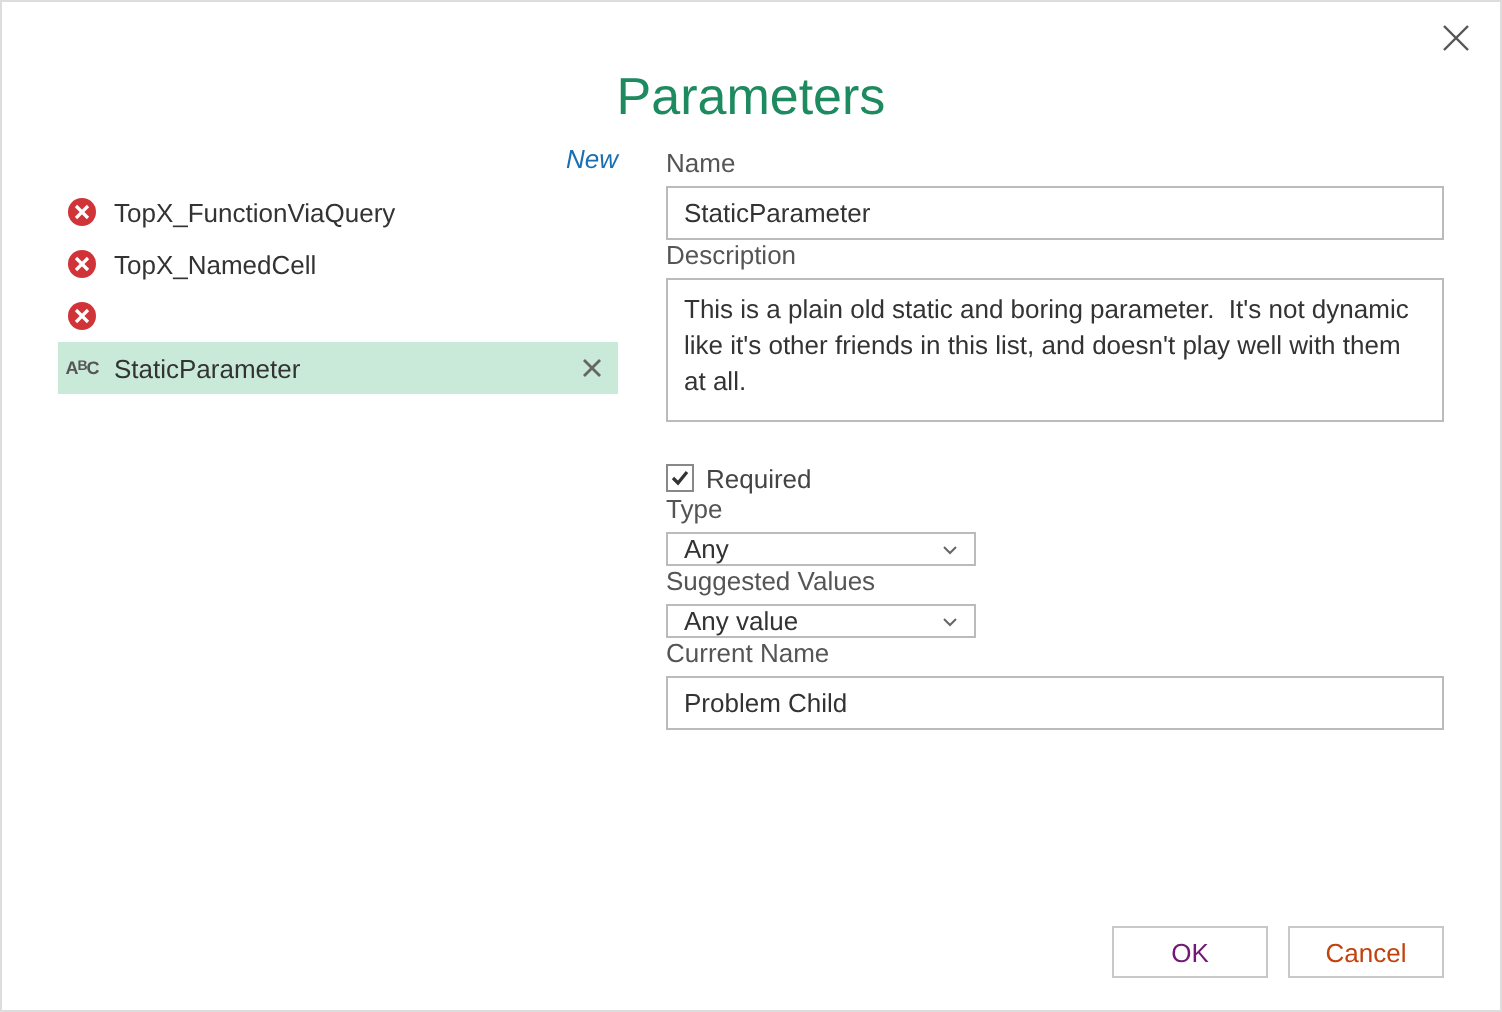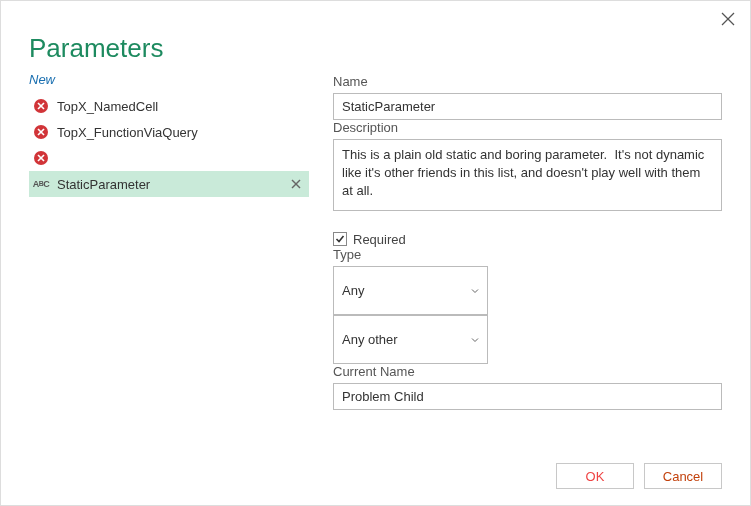--- a/index.html
+++ b/index.html
@@ -23,30 +23,32 @@
     right: 14px;
     cursor: pointer;
     color: #555;
   }
   .close-x svg { width: 16px; height: 16px; }
   .title {
     color: #1d8a5f;
     font-size: 26px;
     font-weight: 300;
     margin: 14px 0 8px 0;
+    text-align: center;
   }
   .body {
     display: flex;
     gap: 24px;
   }
   .left {
     width: 280px;
     flex-shrink: 0;
   }
   .new-link {
+    text-align: right;
     color: #1a6fb0;
     font-size: 13px;
     margin-bottom: 6px;
     cursor: pointer;
     font-style: italic;
   }
   .param-list {
     display: flex;
     flex-direction: column;
   }
@@ -135,21 +137,21 @@
   .checkbox {
     width: 14px; height: 14px;
     border: 1px solid #888;
     display: flex; align-items: center; justify-content: center;
     cursor: pointer;
   }
   .checkbox svg { width: 10px; height: 10px; }
   .dropdown {
     width: 155px;
     border: 1px solid #bbb;
-    padding: 16px 8px;
+    padding: 0 8px;
     display: flex;
     align-items: center;
     justify-content: space-between;
     cursor: pointer;
     background: #fff;
   }
   .dropdown .dd-text { color: #333; font-size: 13px; }
   .dropdown svg { width: 8px; height: 8px; color: #666; }
   .footer {
     position: absolute;
@@ -164,21 +166,21 @@
     border: 1px solid #c8c8c8;
     background: #fff;
     display: flex;
     align-items: center;
     justify-content: center;
     cursor: pointer;
     font-size: 13px;
     color: #c2410c;
   }
   .btn.disabled {
-    color: #ef4444;
+    color: #701a75;
     cursor: default;
   }
 </style>
 </head>
 <body>
 
 <div class="dialog">
 
   <div class="close-x">
     <svg viewBox="0 0 16 16">
@@ -196,34 +198,34 @@
 
         <div class="param-row">
           <span class="icon">
             <span class="err-circle">
                 <svg viewBox="0 0 8 8">
                   <line x1="1" y1="1" x2="7" y2="7" stroke="#fff" stroke-width="1.6"></line>
                   <line x1="7" y1="1" x2="1" y2="7" stroke="#fff" stroke-width="1.6"></line>
                 </svg>
               </span>
           </span>
-          <span class="label">TopX_NamedCell</span>
+          <span class="label">TopX_FunctionViaQuery</span>
           <span class="del"></span>
         </div>
 
         <div class="param-row">
           <span class="icon">
             <span class="err-circle">
                 <svg viewBox="0 0 8 8">
                   <line x1="1" y1="1" x2="7" y2="7" stroke="#fff" stroke-width="1.6"></line>
                   <line x1="7" y1="1" x2="1" y2="7" stroke="#fff" stroke-width="1.6"></line>
                 </svg>
               </span>
           </span>
-          <span class="label">TopX_FunctionViaQuery</span>
+          <span class="label">TopX_NamedCell</span>
           <span class="del"></span>
         </div>
 
         <div class="param-row">
           <span class="icon">
             <span class="err-circle">
                 <svg viewBox="0 0 8 8">
                   <line x1="1" y1="1" x2="7" y2="7" stroke="#fff" stroke-width="1.6"></line>
                   <line x1="7" y1="1" x2="1" y2="7" stroke="#fff" stroke-width="1.6"></line>
                 </svg>
@@ -265,22 +267,23 @@
       </div>
 
       <div class="field-label">Type</div>
       <div class="dropdown">
         <span class="dd-text">Any</span>
         <svg viewBox="0 0 8 8">
             <polyline points="1,2.5 4,5.5 7,2.5" fill="none" stroke="currentColor" stroke-width="1"></polyline>
           </svg>
       </div>
 
+      <div class="field-label">Suggested Values</div>
       <div class="dropdown">
-        <span class="dd-text">Any other</span>
+        <span class="dd-text">Any value</span>
         <svg viewBox="0 0 8 8">
             <polyline points="1,2.5 4,5.5 7,2.5" fill="none" stroke="currentColor" stroke-width="1"></polyline>
           </svg>
       </div>
 
       <div class="field-label">Current Name</div>
       <input class="text-input" value="Problem Child" style="">
     </div>
   </div>
 

